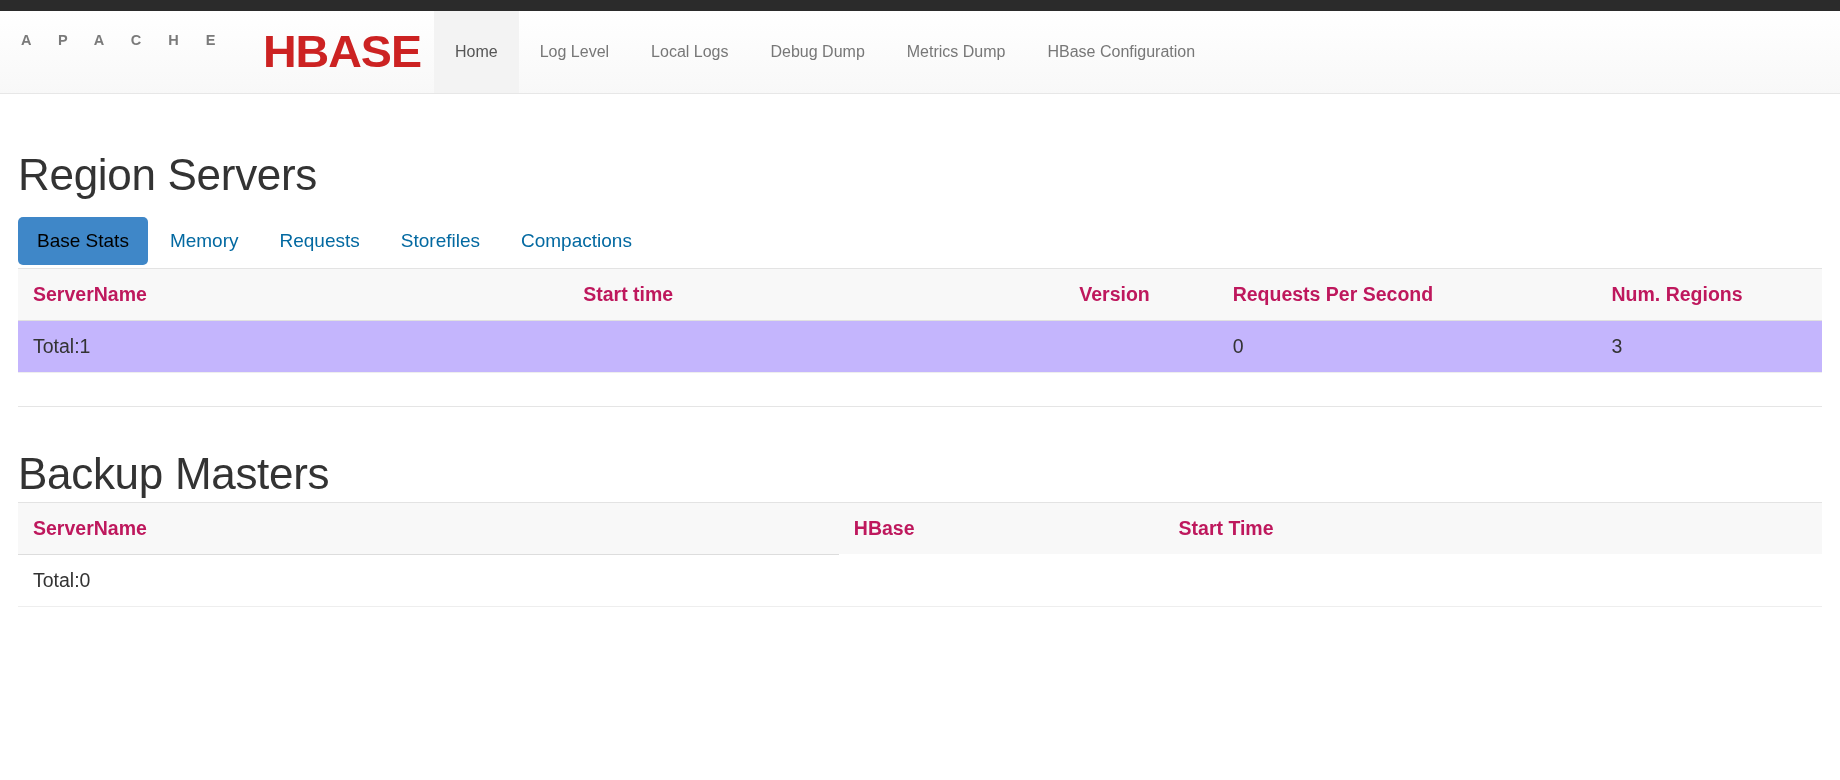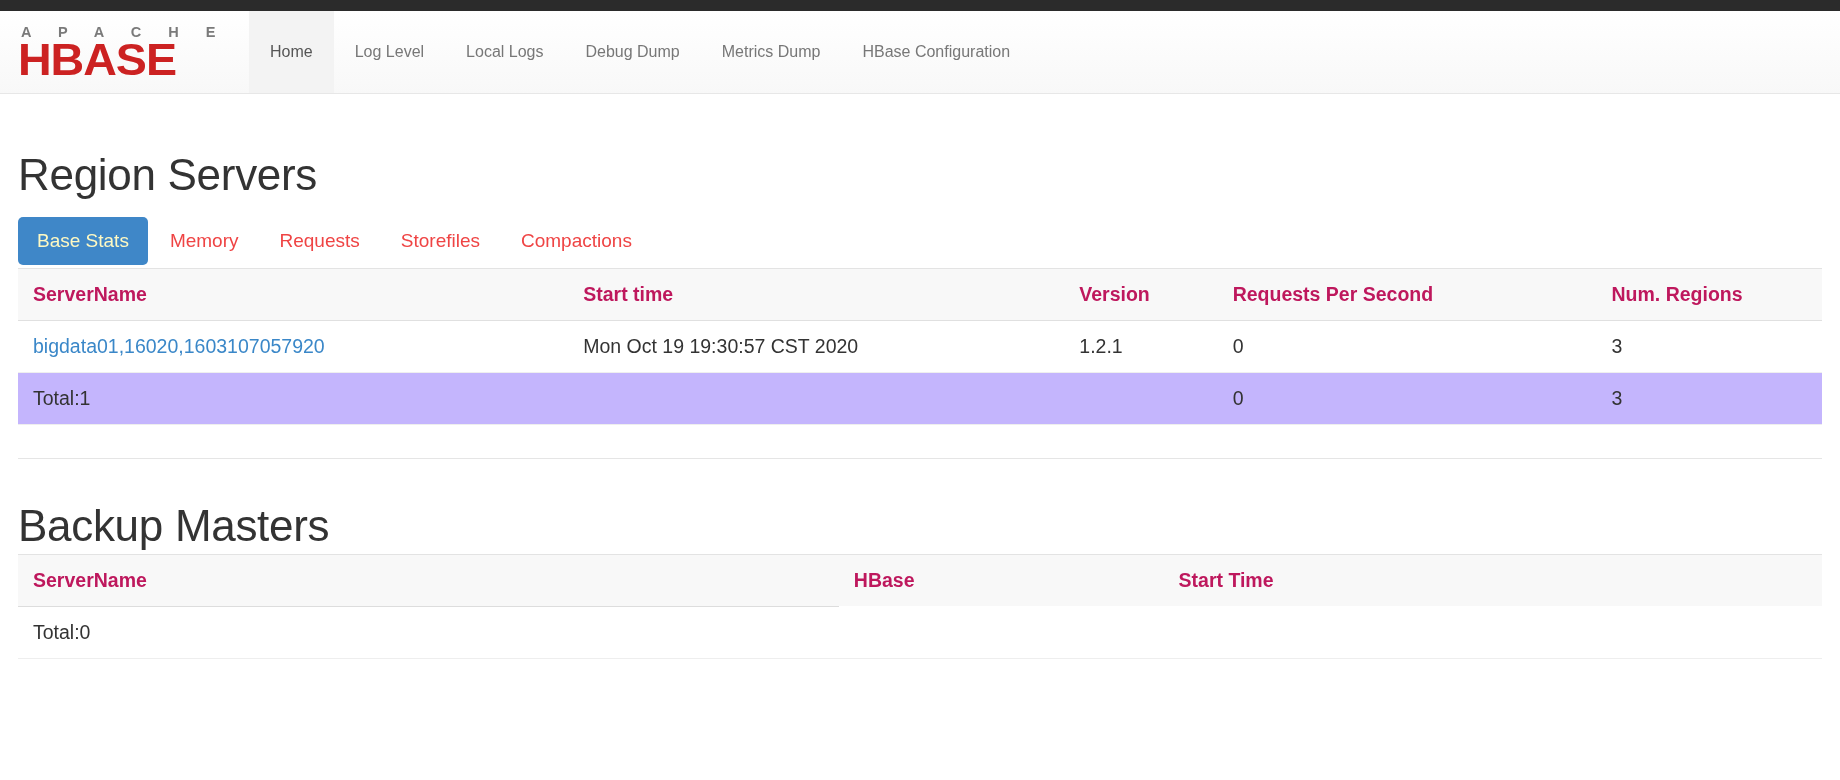--- a/index.html
+++ b/index.html
@@ -34,23 +34,24 @@
     position: relative;
   }
   .brand {
     display: flex;
     align-items: center;
     padding: 0 22px 0 0;
     text-decoration: none;
   }
   .logo-wrap {
     display: flex;
-    flex-direction: column;
+    flex-direction: row;
     justify-content: center;
     line-height: 1;
+    gap: 36px;
   }
   .logo-apache {
     font-family: "Liberation Sans", sans-serif;
     font-size: 14.5px;
     font-weight: bold;
     letter-spacing: 11.5px;
     color: #7a7a7a;
     padding-left: 3px;
     margin-bottom: 2px;
   }
@@ -115,28 +116,28 @@
     margin: 18px 0 0 0;
     padding: 0;
     display: flex;
     align-items: flex-end;
   }
   .tab-item { margin-right: 3px; }
   .tab-link {
     display: block;
     padding: 12px 19px;
     font-size: 19px;
-    color: #ef4444;
+    color: #0369a1;
     text-decoration: none;
     border-radius: 5px 5px 0 0;
     line-height: 1.25;
   }
   .tab-item.active > .tab-link {
     background: #3f87c8;
-    color: #fef9c3;
+    color: #000000;
     border-radius: 5px;
   }
 
   
   table.data-table {
     width: 100%;
     border-collapse: collapse;
     margin-top: 3px;
     table-layout: fixed;
   }
@@ -262,29 +263,20 @@
     <thead>
       <tr>
         <th class="rs-col-name">ServerName</th>
         <th class="rs-col-start">Start time</th>
         <th class="rs-col-version">Version</th>
         <th class="rs-col-rps">Requests Per Second</th>
         <th class="rs-col-regions">Num. Regions</th>
       </tr>
     </thead>
     <tbody>
-      <tr>
-        <td class="rs-col-name">
-          <a class="cell-link" href="#">bigdata01,16020,1603107057920</a>
-        </td>
-        <td class="rs-col-start">Mon Oct 19 19:30:57 CST 2020</td>
-        <td class="rs-col-version">1.2.1</td>
-        <td class="rs-col-rps">0</td>
-        <td class="rs-col-regions">3</td>
-      </tr>
       <tr class="striped total-row">
         <td class="rs-col-name">Total:1</td>
         <td class="rs-col-start"></td>
         <td class="rs-col-version"></td>
         <td class="rs-col-rps">0</td>
         <td class="rs-col-regions">3</td>
       </tr>
     </tbody>
   </table>
 

